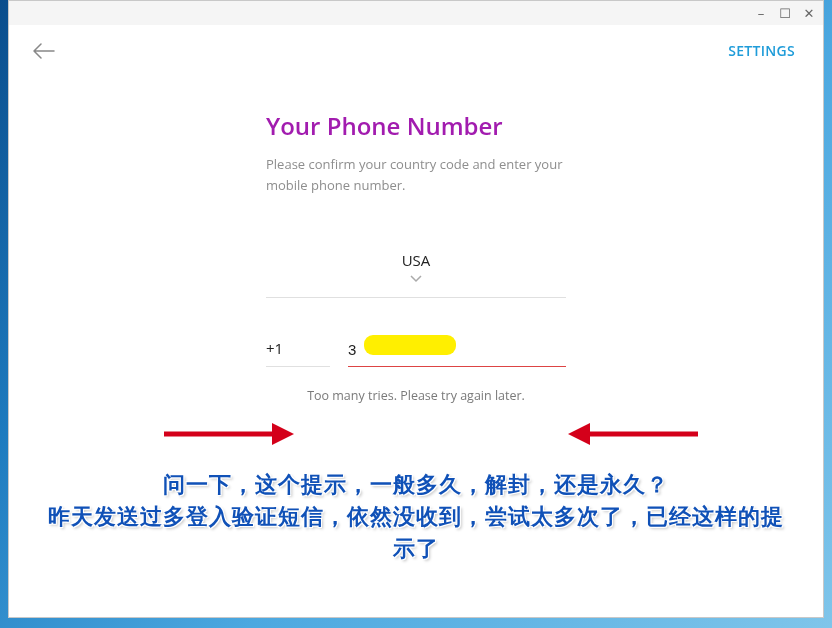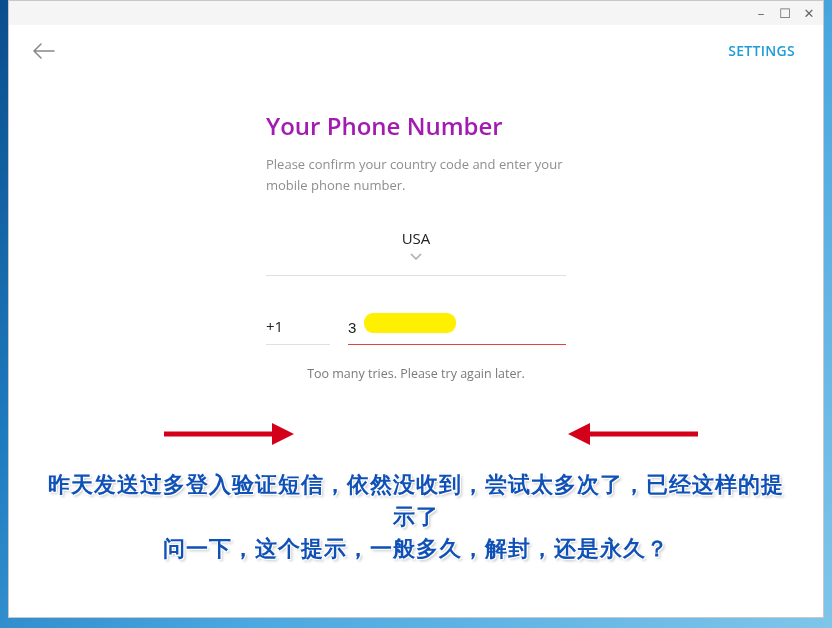--- a/index.html
+++ b/index.html
@@ -71,21 +71,21 @@
     .title {
       font-size: 24px;
       font-weight: 600;
       color: #a21caf;
       margin-bottom: 12px;
     }
     .subtitle {
       font-size: 13px;
       color: #8e8e8e;
       line-height: 1.6;
-      margin-bottom: 28px;
+      margin-bottom: 50px;
     }
     .country-select {
       display: flex;
       justify-content: space-between;
       align-items: center;
       border-bottom: 1px solid #e0e0e0;
       padding: 4px 0 10px 0;
       margin-bottom: 36px;
       cursor: pointer;
       flex-direction: column;
@@ -230,16 +230,16 @@
       <line x1="0" y1="13" x2="110" y2="13" stroke="#d4001a" stroke-width="5"></line>
       <polygon points="108,2 130,13 108,24" fill="#d4001a"></polygon>
     </svg>
     <svg class="arrow right" width="130" height="26" viewBox="0 0 130 26">
       <line x1="0" y1="13" x2="110" y2="13" stroke="#d4001a" stroke-width="5"></line>
       <polygon points="108,2 130,13 108,24" fill="#d4001a"></polygon>
     </svg>
   </div>
 
   <div class="caption">
+    <div>问一下，这个提示，一般多久，解封，还是永久？</div>
     <div>昨天发送过多登入验证短信，依然没收到，尝试太多次了，已经这样的提示了</div>
-    <div>问一下，这个提示，一般多久，解封，还是永久？</div>
   </div>
 </div>
 
 </body></html>

